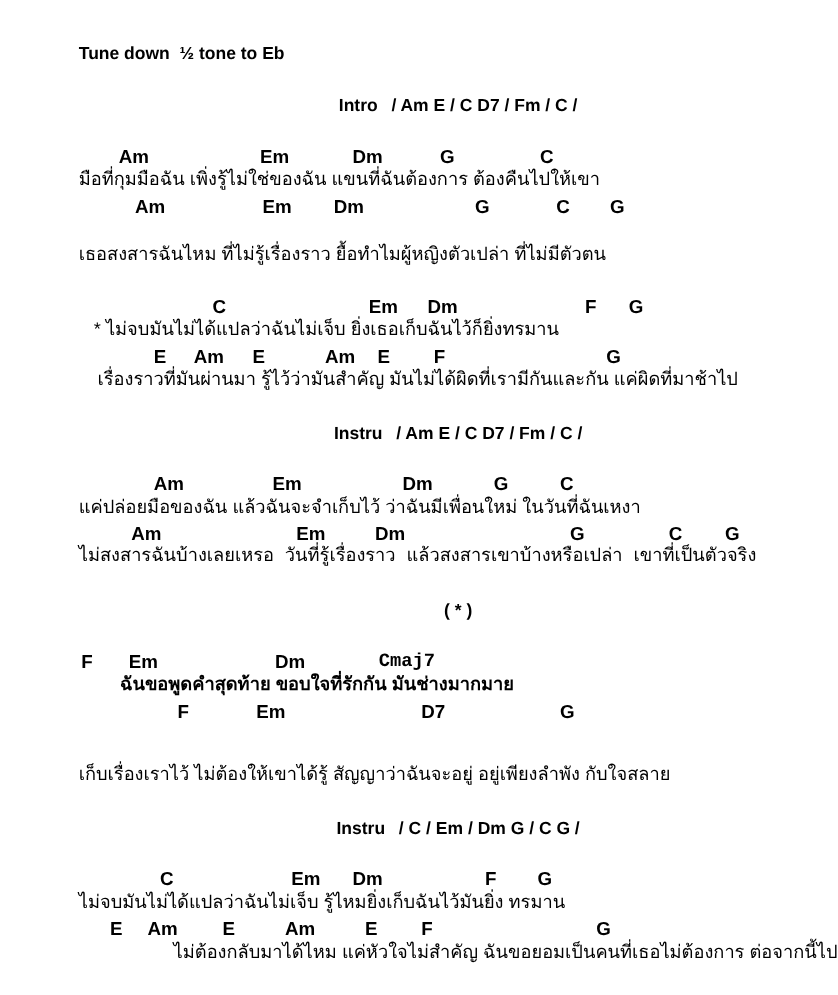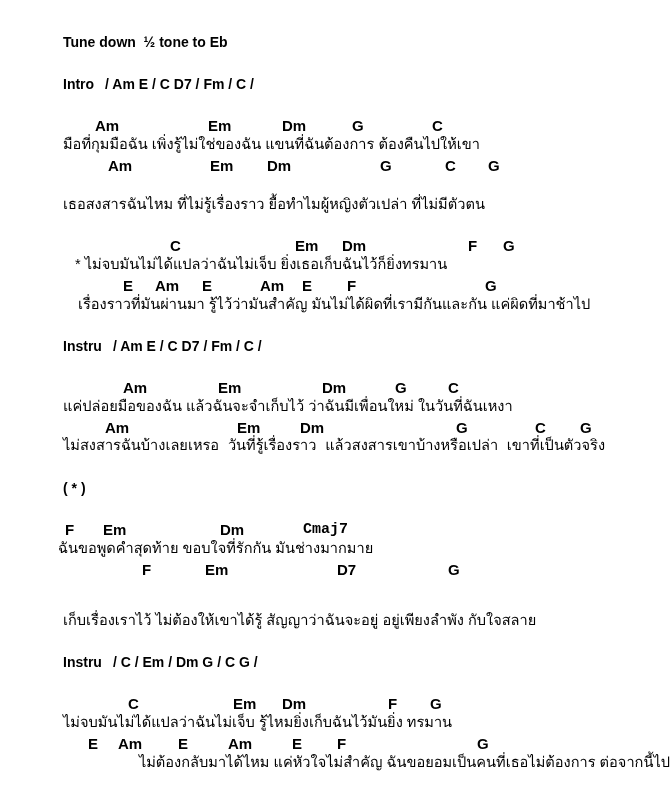--- a/index.html
+++ b/index.html
@@ -27,20 +27,21 @@
     line-height: 18px;
     white-space: pre;
   }
   .section-heading {
     margin-top: 24px;
     margin-left: 63px;
     font-weight: 700;
     font-size: 14px;
     line-height: 18px;
     white-space: pre;
+    text-align: center;
   }
   .section-heading .progression {
     margin-left: 11px;
   }
   .stanza {
     margin-top: 24px;
   }
   .pair + .pair {
     margin-top: 4px;
   }
@@ -144,21 +145,21 @@
       </div>
       <div class="section-heading"><span class="label">( * )</span></div>
       <div class="stanza">
         <div class="pair">
           <div class="chords">
             <span class="chord" style="left: 65px;">F</span>
             <span class="chord" style="left: 103px;">Em</span>
             <span class="chord" style="left: 220px;">Dm</span>
             <span class="chord" style="left: 303px; font-family: Liberation Mono, monospace;">Cmaj7</span>
           </div>
-          <div class="lyric" style="padding-left: 58px;">ฉันขอพูดคำสุดท้าย ขอบใจที่รักกัน มันช่างมากมาย</div>
+          <div class="lyric" style="padding-left: 96px; font-weight: bold;">ฉันขอพูดคำสุดท้าย ขอบใจที่รักกัน มันช่างมากมาย</div>
         </div>
         <div class="pair">
           <div class="chords">
             <span class="chord" style="left: 142px;">F</span>
             <span class="chord" style="left: 205px;">Em</span>
             <span class="chord" style="left: 337px;">D7</span>
             <span class="chord" style="left: 448px;">G</span>
           </div>
           <div class="lyric" style="padding-left: 63px; margin-top: 32px;">เก็บเรื่องเราไว้ ไม่ต้องให้เขาได้รู้ สัญญาว่าฉันจะอยู่ อยู่เพียงลำพัง กับใจสลาย</div>
         </div>

